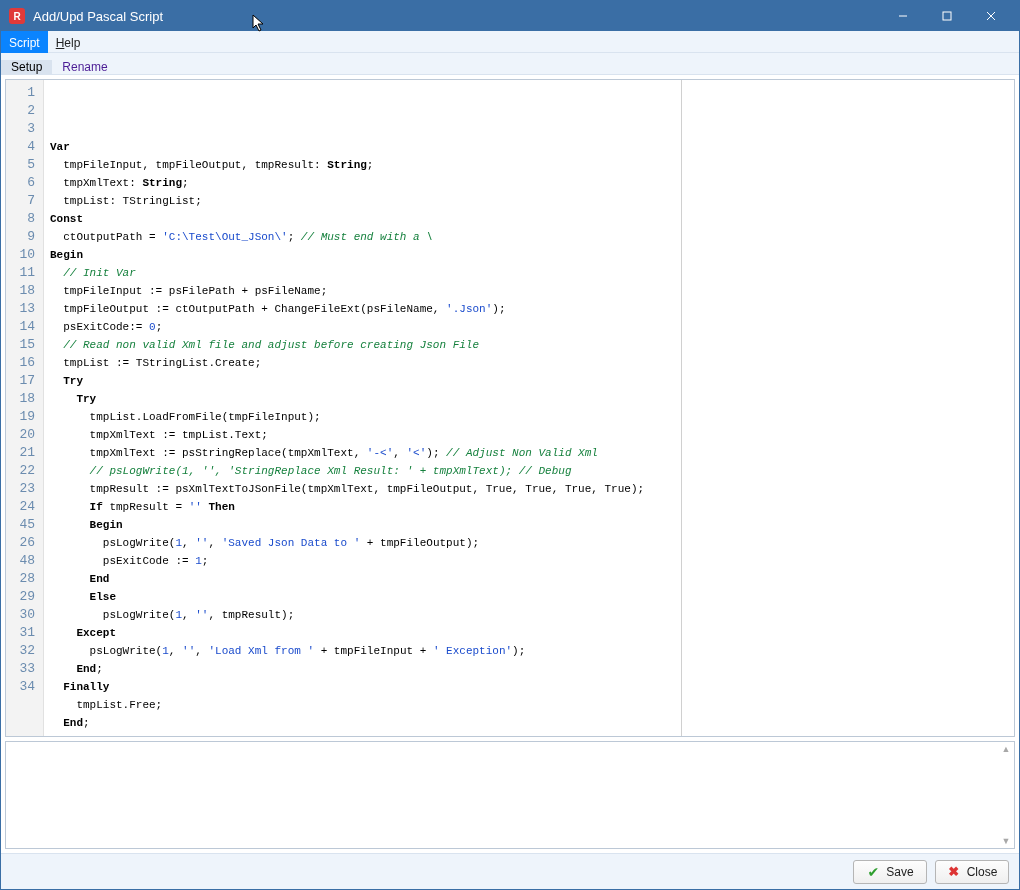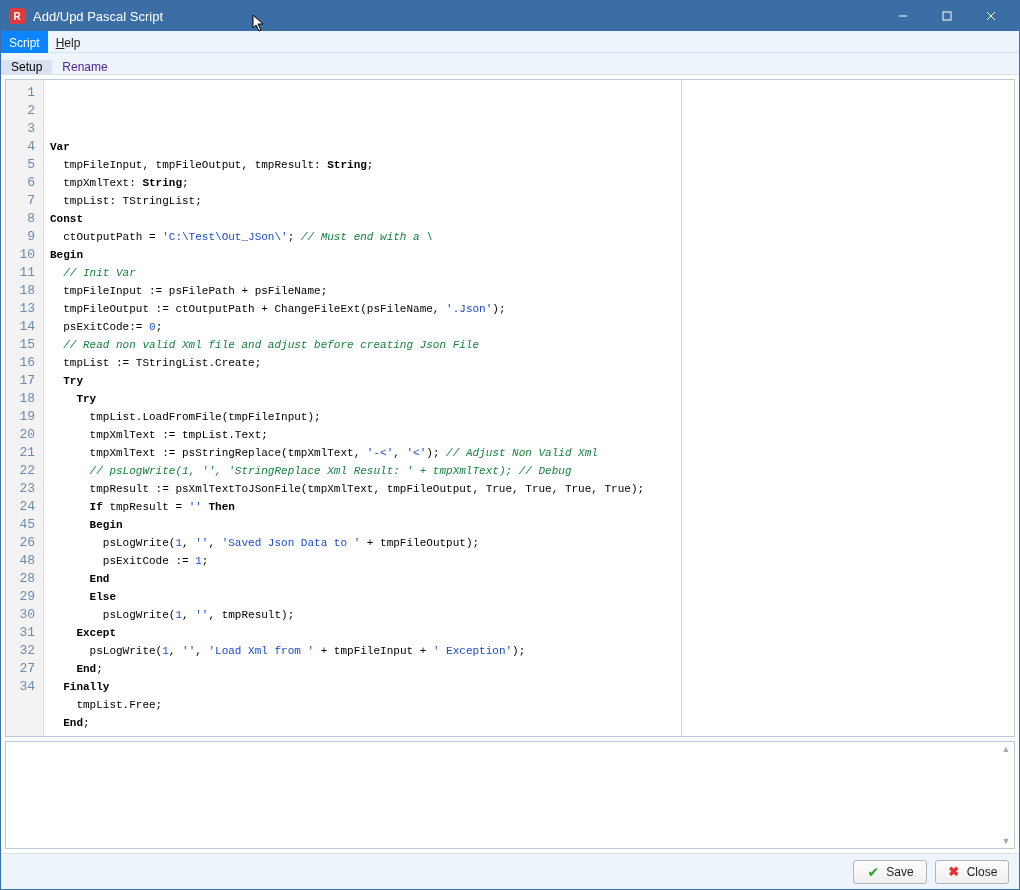--- a/index.html
+++ b/index.html
@@ -261,21 +261,21 @@
           <div class="ln">23</div>
           <div class="ln">24</div>
           <div class="ln">45</div>
           <div class="ln">26</div>
           <div class="ln">48</div>
           <div class="ln">28</div>
           <div class="ln">29</div>
           <div class="ln">30</div>
           <div class="ln">31</div>
           <div class="ln">32</div>
-          <div class="ln">27</div>
+          <div class="ln">33</div>
           <div class="ln">34</div>
         </div>
       <div class="code" id="code">
         <div class="margin-line"></div>
       <div class="line"><span class="kw">Var</span></div><div class="line"><span class="id">  tmpFileInput, tmpFileOutput, tmpResult: </span><span class="kw">String</span><span class="id">;</span></div><div class="line"><span class="id">  tmpXmlText: </span><span class="kw">String</span><span class="id">;</span></div><div class="line"><span class="id">  tmpList: TStringList;</span></div><div class="line"><span class="kw">Const</span></div><div class="line"><span class="id">  ctOutputPath = </span><span class="str">'C:\Test\Out_JSon\'</span><span class="id">; </span><span class="cm">// Must end with a \</span></div><div class="line"><span class="kw">Begin</span></div><div class="line"><span class="id">  </span><span class="cm">// Init Var</span></div><div class="line"><span class="id">  tmpFileInput := psFilePath + psFileName;</span></div><div class="line"><span class="id">  tmpFileOutput := ctOutputPath + ChangeFileExt(psFileName, </span><span class="str">'.Json'</span><span class="id">);</span></div><div class="line"><span class="id">  psExitCode:= </span><span class="num">0</span><span class="id">;</span></div><div class="line"><span class="id">  </span><span class="cm">// Read non valid Xml file and adjust before creating Json File</span></div><div class="line"><span class="id">  tmpList := TStringList.Create;</span></div><div class="line"><span class="id">  </span><span class="kw">Try</span></div><div class="line"><span class="id">    </span><span class="kw">Try</span></div><div class="line"><span class="id">      tmpList.LoadFromFile(tmpFileInput);</span></div><div class="line"><span class="id">      tmpXmlText := tmpList.Text;</span></div><div class="line"><span class="id">      tmpXmlText := psStringReplace(tmpXmlText, </span><span class="str">'-&lt;'</span><span class="id">, </span><span class="str">'&lt;'</span><span class="id">); </span><span class="cm">// Adjust Non Valid Xml</span></div><div class="line"><span class="id">      </span><span class="cm">// psLogWrite(1, '', 'StringReplace Xml Result: ' + tmpXmlText); // Debug</span></div><div class="line"><span class="id">      tmpResult := psXmlTextToJSonFile(tmpXmlText, tmpFileOutput, True, True, True, True);</span></div><div class="line"><span class="id">      </span><span class="kw">If</span><span class="id"> tmpResult = </span><span class="str">''</span><span class="id"> </span><span class="kw">Then</span></div><div class="line"><span class="id">      </span><span class="kw">Begin</span></div><div class="line"><span class="id">        psLogWrite(</span><span class="num">1</span><span class="id">, </span><span class="str">''</span><span class="id">, </span><span class="str">'Saved Json Data to '</span><span class="id"> + tmpFileOutput);</span></div><div class="line"><span class="id">        psExitCode := </span><span class="num">1</span><span class="id">;</span></div><div class="line"><span class="id">      </span><span class="kw">End</span></div><div class="line"><span class="id">      </span><span class="kw">Else</span></div><div class="line"><span class="id">        psLogWrite(</span><span class="num">1</span><span class="id">, </span><span class="str">''</span><span class="id">, tmpResult);</span></div><div class="line"><span class="id">    </span><span class="kw">Except</span></div><div class="line"><span class="id">      psLogWrite(</span><span class="num">1</span><span class="id">, </span><span class="str">''</span><span class="id">, </span><span class="str">'Load Xml from '</span><span class="id"> + tmpFileInput + </span><span class="str">' Exception'</span><span class="id">);</span></div><div class="line"><span class="id">    </span><span class="kw">End</span><span class="id">;</span></div><div class="line"><span class="id">  </span><span class="kw">Finally</span></div><div class="line"><span class="id">    tmpList.Free;</span></div><div class="line"><span class="id">  </span><span class="kw">End</span><span class="id">;</span></div><div class="line"><span class="kw">End</span><span class="id">.</span></div></div>
     </div>
 
     <div class="output-pane">
       <div></div>
       <div class="scroll-hint">

